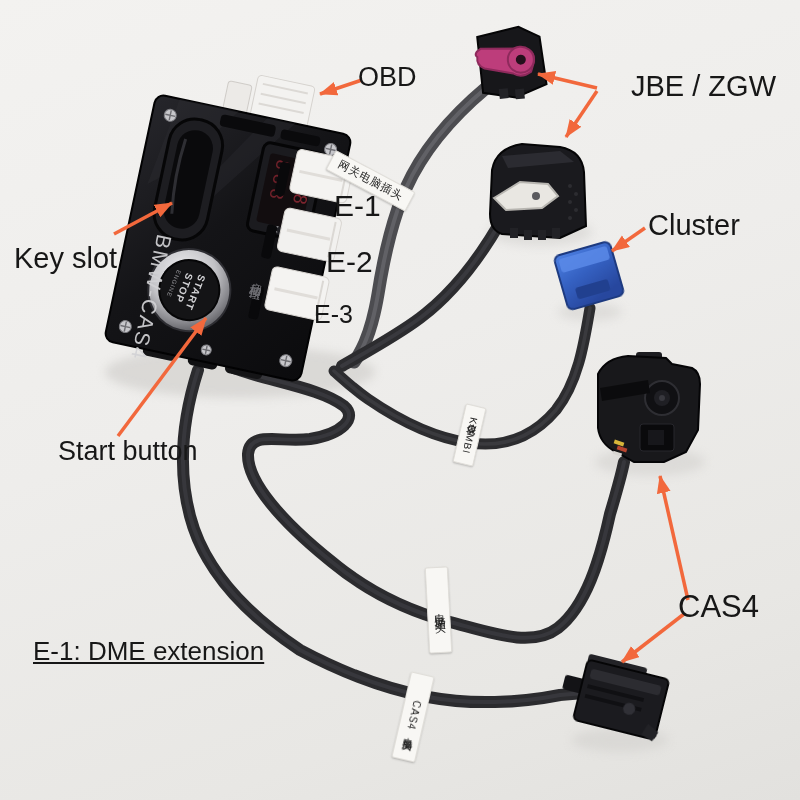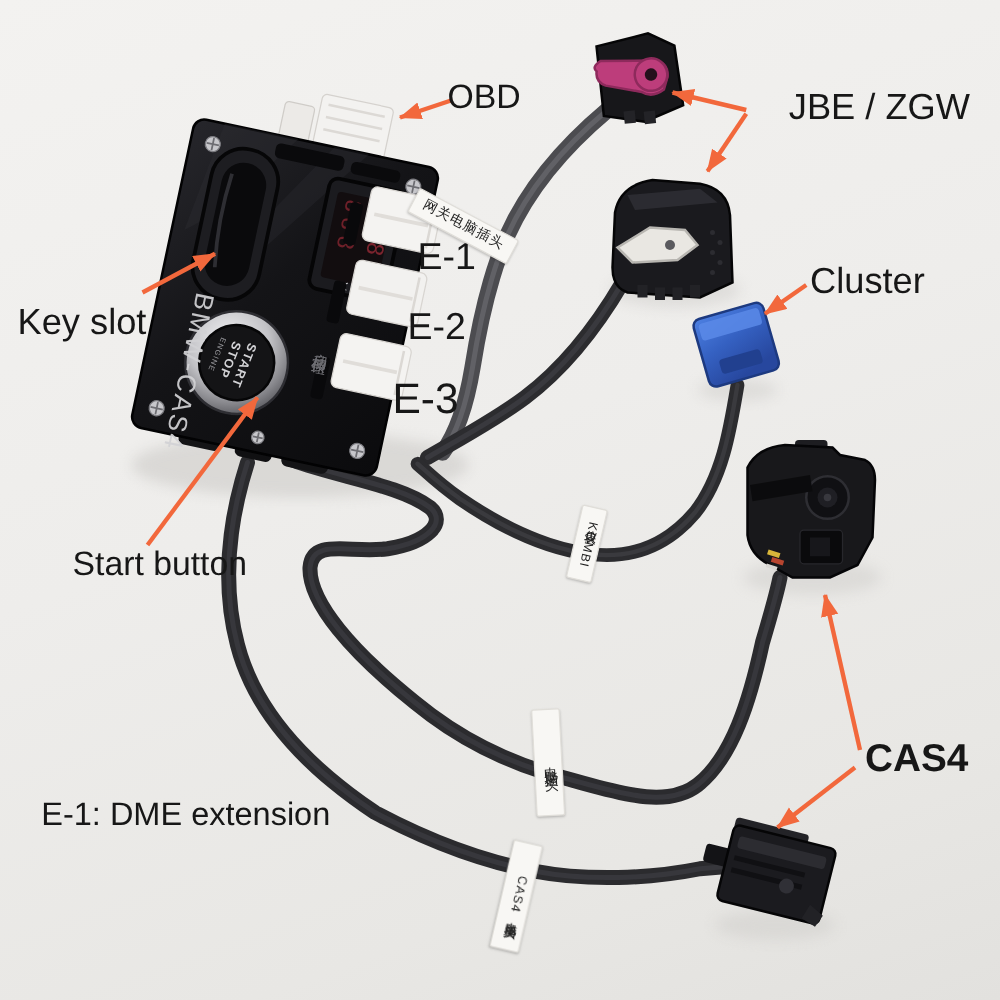--- a/index.html
+++ b/index.html
@@ -17,21 +17,21 @@
     position:absolute;background:#f8f7f4;border:1px solid #e0ded9;
     box-shadow:0 1px 2px rgba(0,0,0,.22);color:#1c1c1c;
     display:flex;align-items:center;justify-content:center;
     border-radius:2px;line-height:1.05;
   }
   .tag.vert{writing-mode:vertical-rl;}
   .deviceprint{
     position:absolute;color:#7b7b80;writing-mode:vertical-rl;
     letter-spacing:2px;opacity:.9;
   }
-  .legend{position:absolute;color:#171717;line-height:31px;}
+  .legend{position:absolute;color:#171717;line-height:31px;text-decoration:underline;}
 </style>
 </head>
 <body>
 
 <div class="stage">
 
 <svg width="800" height="800" viewBox="0 0 800 800">
   <defs>
     <linearGradient id="boxg" x1="0" y1="0" x2="1" y2="1">
       <stop offset="0" stop-color="#26262b"></stop>
@@ -217,29 +217,29 @@
     <path d="M684,614 L622,662" marker-end="url(#ah)"></path>
   </g>
 </svg>
 
 <div class="label" style="left:358px;top:62px;font-size:27px;">OBD</div>
 
 <div class="label" style="left:599px;top:70px;font-size:29px;margin-left:32px;">JBE / ZGW</div>
 
 <div class="label" style="left:648px;top:209px;font-size:29px;">Cluster</div>
 
-<div class="label" style="left:692px;top:589px;font-size:31px;font-weight:bold;">CAS4</div>
+<div class="label" style="left:678px;top:589px;font-size:31px;">CAS4</div>
 
 <div class="label" style="left:14px;top:222px;font-size:29px;margin-top:20px;">Key slot</div>
 
 <div class="label" style="left:18px;top:436px;font-size:27px;margin-left:40px;">Start button</div>
 
 <div class="label" style="left:334px;top:189px;font-size:30px;">E-1</div>
 <div class="label" style="left:326px;top:245px;font-size:30px;">E-2</div>
-<div class="label" style="left:314px;top:300px;font-size:34px;">E-3</div>
+<div class="label" style="left:314px;top:300px;font-size:25px;">E-3</div>
 
 <div class="legend" style="left:33px;top:636px;font-size:26px;">
   <div>E-1: DME extension</div>
 </div>
 
 <div class="tag" style="left:336px;top:150px;width:88px;height:20px;font-size:11px;letter-spacing:1px;transform:rotate(28deg);transform-origin:left top;">网关电脑插头</div>
 
 <div class="tag vert" style="left:459px;top:405px;width:19px;height:58px;font-size:10px;letter-spacing:1px;transform:rotate(13deg);">仪表KOMBI</div>
 
 <div class="tag vert" style="left:427px;top:567px;width:21px;height:84px;font-size:11px;letter-spacing:3px;transform:rotate(-3deg);">电脑插头</div>

